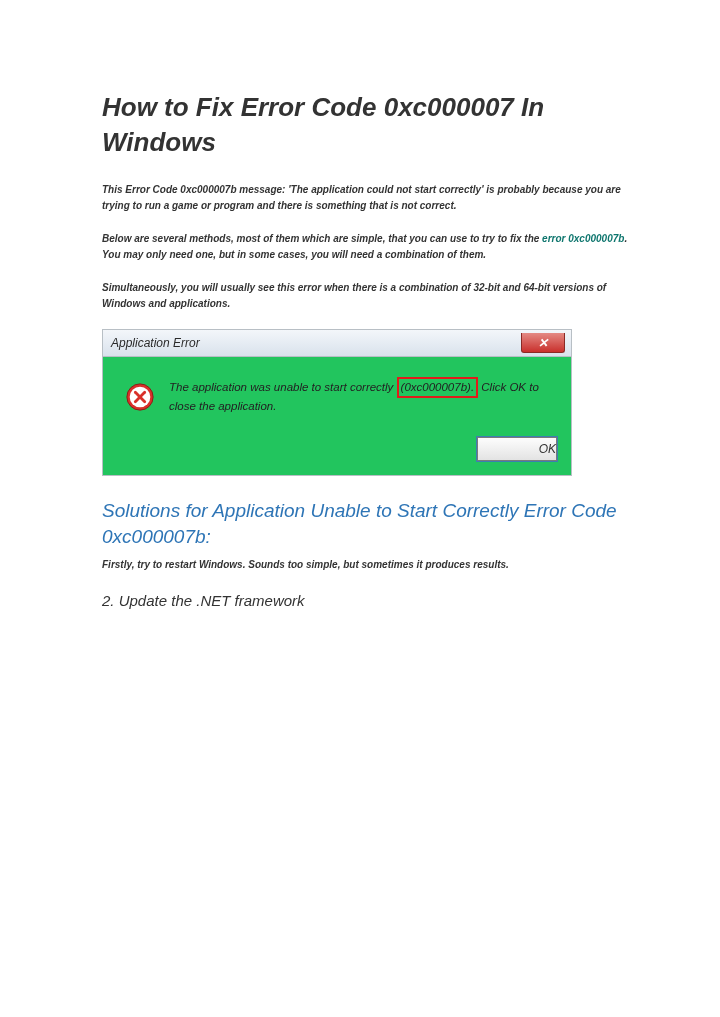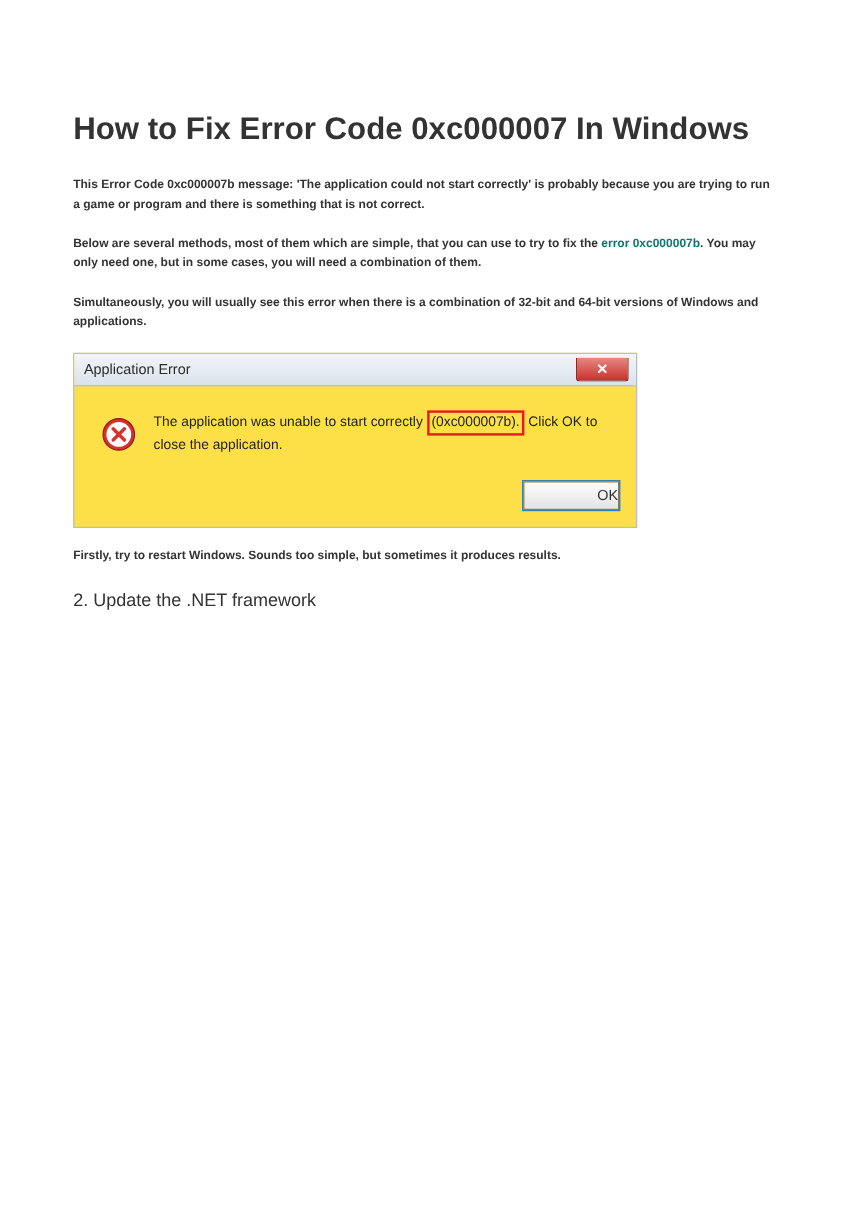--- a/index.html
+++ b/index.html
@@ -4,21 +4,22 @@
 <style>
   body {
     margin: 0;
     padding: 0;
     background: #ffffff;
     font-family: Arial, Helvetica, sans-serif;
     color: #333333;
     width: 720px;
   }
   .page {
-    padding: 90px 72px 60px 61px;
+    padding: 90px 72px 60px 102px;
+    font-style: italic;
   }
   h1 {
     font-size: 26px;
     font-weight: bold;
     color: #333333;
     margin: 0 0 22px 0;
     line-height: 1.35;
   }
   p.bold {
     font-size: 10px;
@@ -43,21 +44,21 @@
     font-weight: normal;
     color: #333333;
     margin: 0 0 14px 0;
     line-height: 1.5;
   }
 
   
   .dialog-wrap {
     border: 1px solid #b8bfc5;
     width: 468px;
-    background: #fde047;
+    background: #22c55e;
     margin: 4px 0 16px 0;
   }
   .titlebar {
     display: flex;
     align-items: center;
     justify-content: space-between;
     height: 26px;
     background: linear-gradient(#f3f6fa, #d9e2ec);
     border-bottom: 1px solid #b8bfc5;
     padding-left: 8px;
@@ -154,18 +155,19 @@
         <span>The application was unable to start correctly </span><span class="hlbox">(0xc000007b).</span><span> Click OK to close the application.</span>
       </div>
     </div>
     <div class="dialog-footer">
       <div class="ok-btn">
         <span>OK</span>
       </div>
     </div>
   </div>
 
+  <h2>Solutions for Application Unable to Start Correctly Error Code 0xc000007b:</h2>
 
   <p class="bold">Firstly, try to restart Windows. Sounds too simple, but sometimes it produces results.</p>
 
   <p class="sub" style="margin-top:14px;">2. Update the .NET framework</p>
 
 </div>
 
 </body></html>

